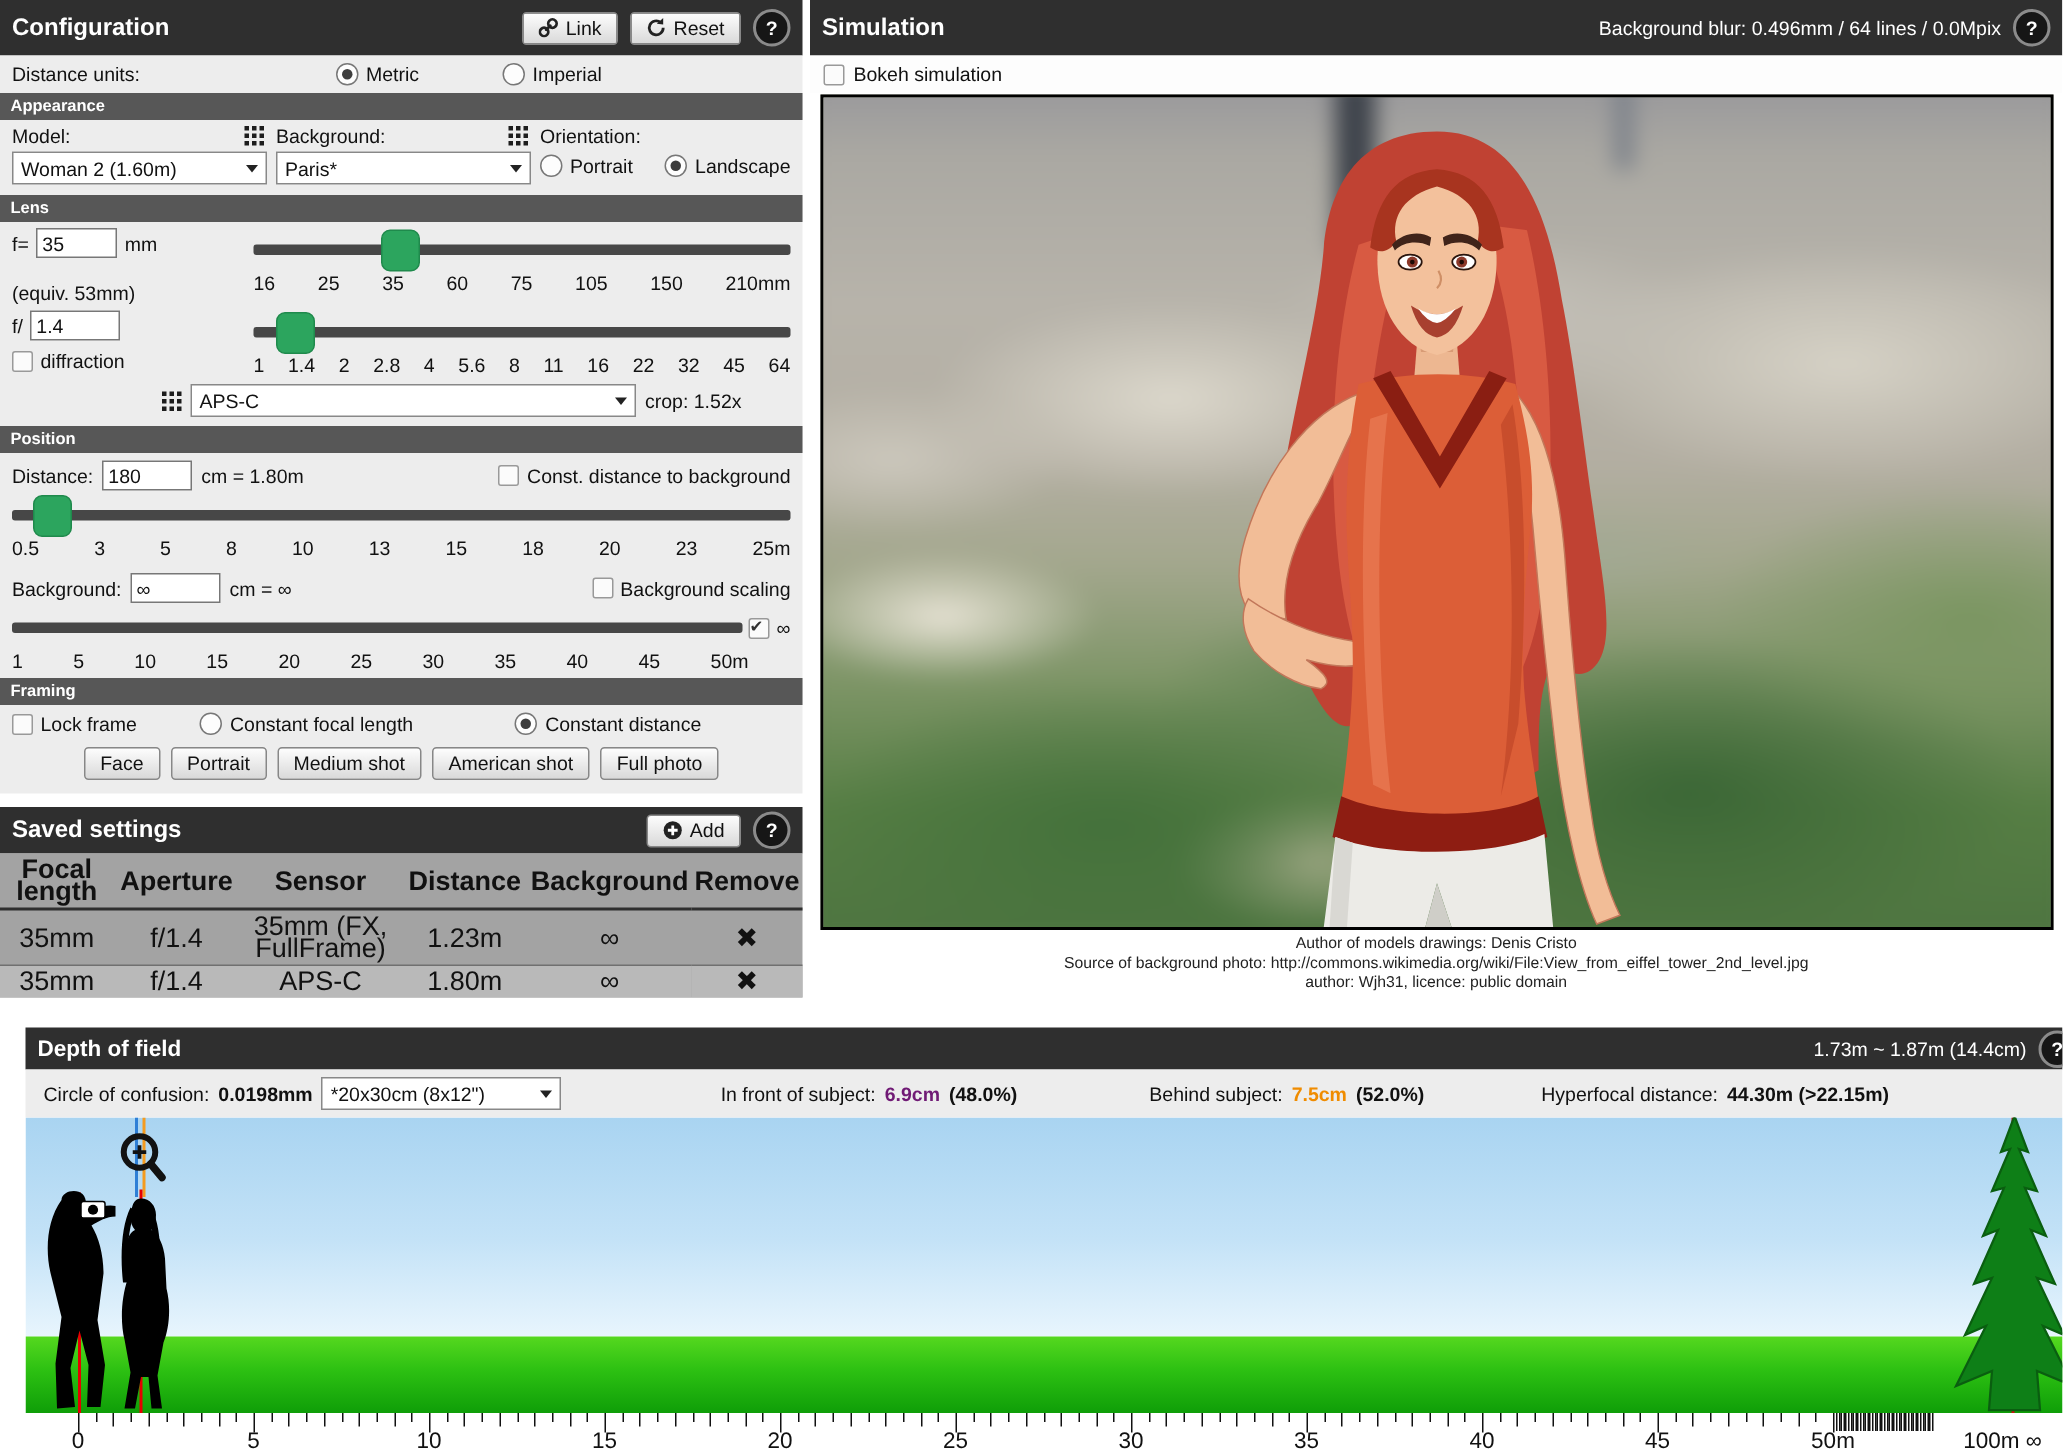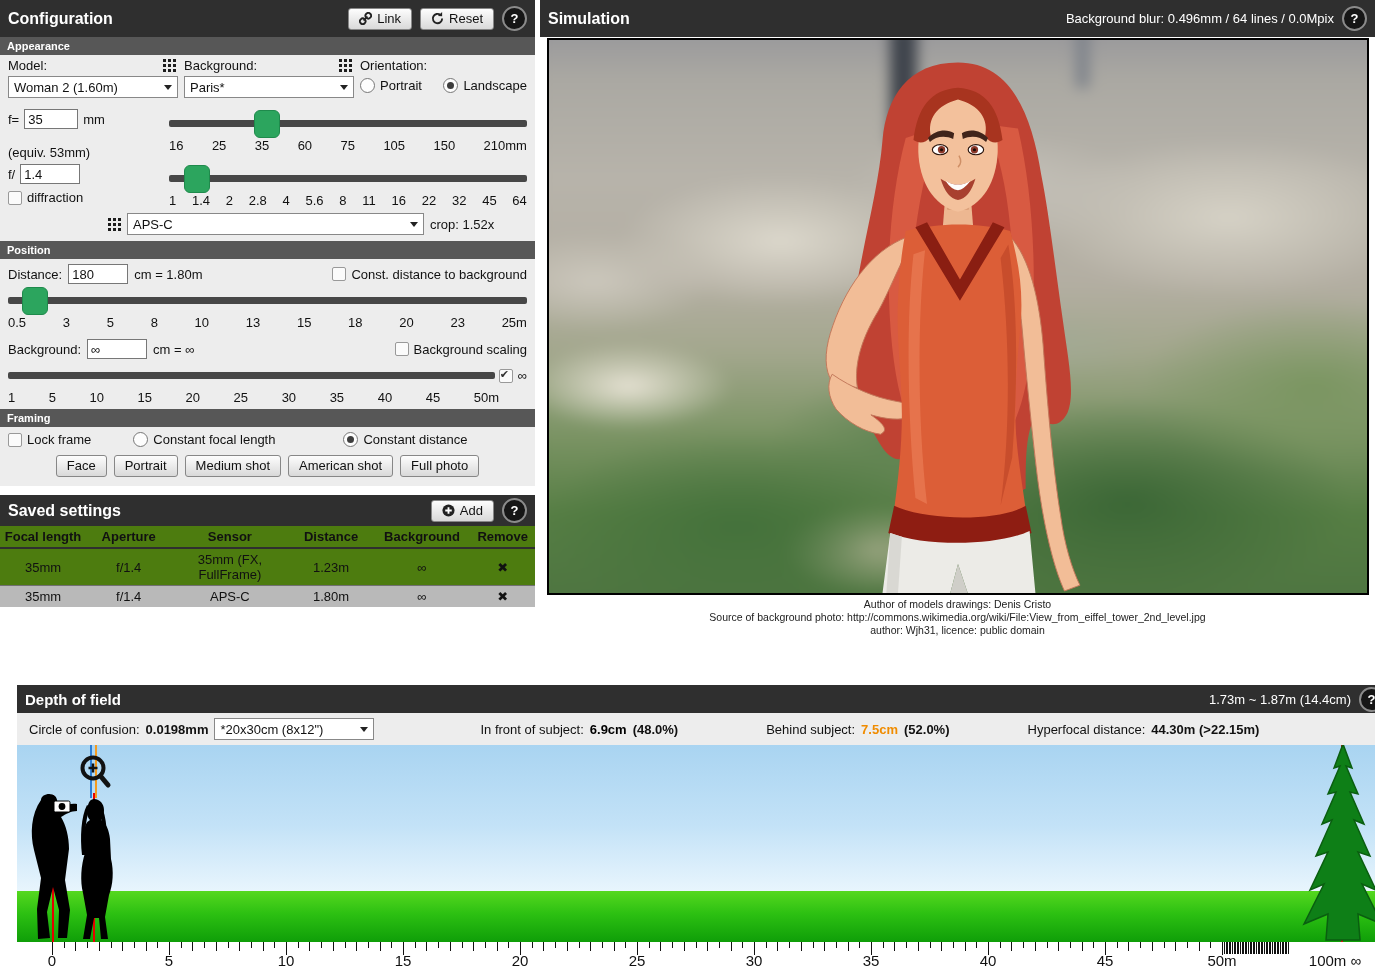--- a/index.html
+++ b/index.html
@@ -56,21 +56,21 @@
   .sensel-row{padding:3px 8px 6px;}
   .pos-row{padding:5px 8px 2px;}
   .slider-wrap{padding:0 8px 4px;}
   .bgslider{display:flex;align-items:center;gap:4px;}
   .frame-row{padding:5px 8px;}
   .frame-btns{display:flex;justify-content:center;gap:7px;padding:3px 8px 9px;}
 
   
   .saved{margin-top:9px;}
   .saved .bar{height:31px;}
-  .saved table{border-collapse:collapse;width:535px;background:#4d7c0f;font-size:13px;}
+  .saved table{border-collapse:collapse;width:535px;background:#a3a3a3;font-size:18px;}
   .saved th{font-weight:bold;padding:3px 2px;border-bottom:2px solid #2f2f2f;line-height:15px;}
   .saved td{text-align:center;padding:3px 2px;border-top:1px solid #707070;line-height:15px;}
   .saved tr.sel{background:#b9b9b9;}
   .saved .rm{font-weight:bold;cursor:pointer;}
 
   
   .sim .bar{height:37px;}
   .sim .blurinfo{font-size:13px;color:#fff;}
   .bokeh-row{display:flex;align-items:center;gap:6px;padding:4px 9px;background:#fdfdfd;height:17px;}
   .sim-image{position:relative;margin:1px 6px 0 7px;height:553px;border:2px solid #000;overflow:hidden;background:#9aa08e;}
@@ -95,21 +95,21 @@
   .credits{font-size:10.5px;text-align:center;line-height:13px;padding-top:3px;color:#222;}
 
   
   .dof{position:absolute;left:17px;top:685px;width:1375px;height:284px;}
   .dof .bar{height:28px;}
   .dof .bar .title{font-size:15px;}
   .dof .range{font-size:13px;color:#fff;}
   .dof-info{height:32px;background:#ededed;display:flex;align-items:center;font-size:13px;padding:0 12px;gap:8px;}
   .dof-info b{font-weight:bold;}
   .seg{display:flex;align-items:center;gap:6px;white-space:nowrap;}
-  .blue{color:#000000;font-weight:bold;}
+  .blue{color:#701a75;font-weight:bold;}
   .orange{color:#f08c00;font-weight:bold;}
   .dof-viz{position:relative;height:224px;overflow:hidden;}
   .sky{position:absolute;left:0;top:0;right:0;height:146px;background:linear-gradient(180deg,#a9d4f1 0%,#c3e2f7 55%,#e8f5fd 100%);}
   .ground{position:absolute;left:0;top:146px;right:0;height:51px;background:linear-gradient(180deg,#55d81f 0%,#2cc012 45%,#0f9e08 100%);}
   .rulerstrip{position:absolute;left:0;top:197px;right:0;height:27px;background:#fff;}
   .rtick{position:absolute;top:0;width:1px;background:#111;}
   .rlabel{position:absolute;top:10px;transform:translateX(-50%);font-size:15px;color:#111;white-space:nowrap;}
   .vline{position:absolute;width:2px;}
   .fig{position:absolute;}
 </style>
@@ -137,20 +137,31 @@
           <span class="btn">
             <svg width="13" height="13" viewBox="0 0 14 14">
                 <path d="M12 7a5 5 0 1 1-1.8-3.8" stroke="#222" stroke-width="2" fill="none"></path>
                 <path d="M12 0 L12 4.6 L7.4 4.2 Z" fill="#222"></path>
               </svg>
             <span>Reset</span>
           </span>
           <span class="help">?</span>
         </div>
         <div class="panelbody">
+          <div class="row units-row">
+            <span class="lbl g1">Distance units:</span>
+            <span class="ctl" style="width:105px">
+                <span class="radio sel"></span>
+                <span class="lbl">Metric</span>
+              </span>
+            <span class="ctl">
+                <span class="radio"></span>
+                <span class="lbl">Imperial</span>
+              </span>
+          </div>
 
           <div class="subhdr">Appearance</div>
           <div class="app-row">
             <div class="appcol" style="width:168px">
               <div class="toprow">
                   <span class="lbl">Model:</span>
                   <span class="gridic"></span>
                 </div>
               <div class="ddown" style="width:145px">
                   <span>Woman 2 (1.60m)</span>
@@ -173,20 +184,21 @@
                     <span class="lbl">Portrait</span>
                   </span>
                 <span class="ctl">
                     <span class="radio sel"></span>
                     <span class="lbl">Landscape</span>
                   </span>
               </div>
             </div>
           </div>
 
+          <div class="subhdr">Lens</div>
           <div class="lrow">
             <div class="lleft">
               <div class="ctl">
                   <span>f=</span>
                   <span class="tinput" style="width:46px">35</span>
                   <span>mm</span>
                 </div>
               <div style="margin-top:16px">(equiv. 53mm)</div>
             </div>
             <div class="lright">
@@ -381,20 +393,24 @@
       </section>
     </div>
 
     <div class="rightcol">
       <section class="sim">
         <div class="bar">
           <span class="title">Simulation</span>
           <span class="spacer"></span>
           <span class="blurinfo">Background blur: 0.496mm / 64 lines / 0.0Mpix</span>
           <span class="help">?</span>
+        </div>
+        <div class="bokeh-row">
+          <span class="check"></span>
+          <span class="lbl">Bokeh simulation</span>
         </div>
         <div class="sim-image">
           <div class="bgwrap">
             <div class="bg-base"></div>
             <div class="bg-blobs"></div>
             <div class="tower"></div>
             <div class="tower2"></div>
           </div>
           <svg class="woman" viewBox="0 0 340 560">
 

